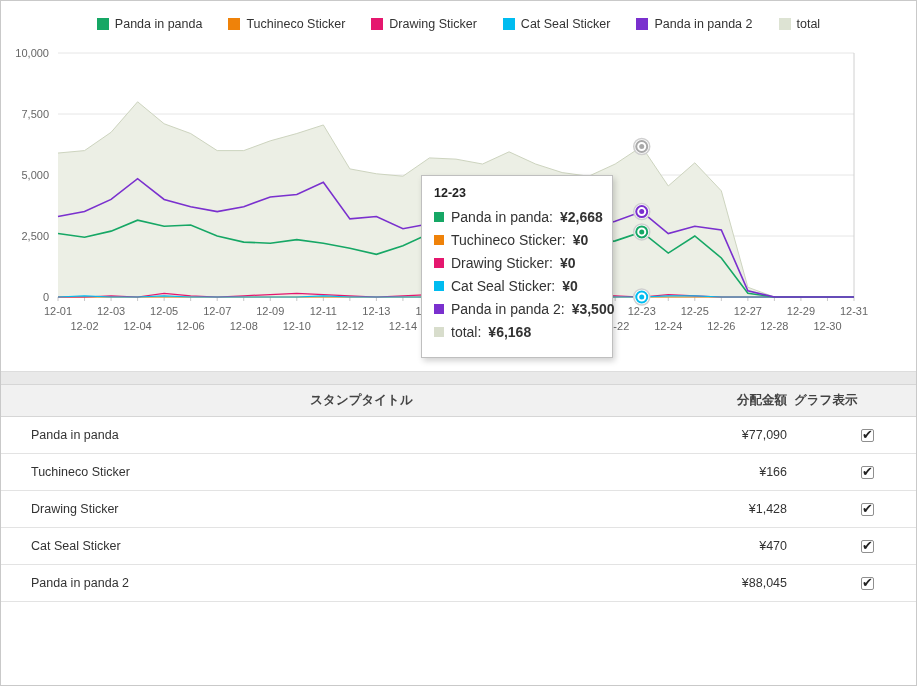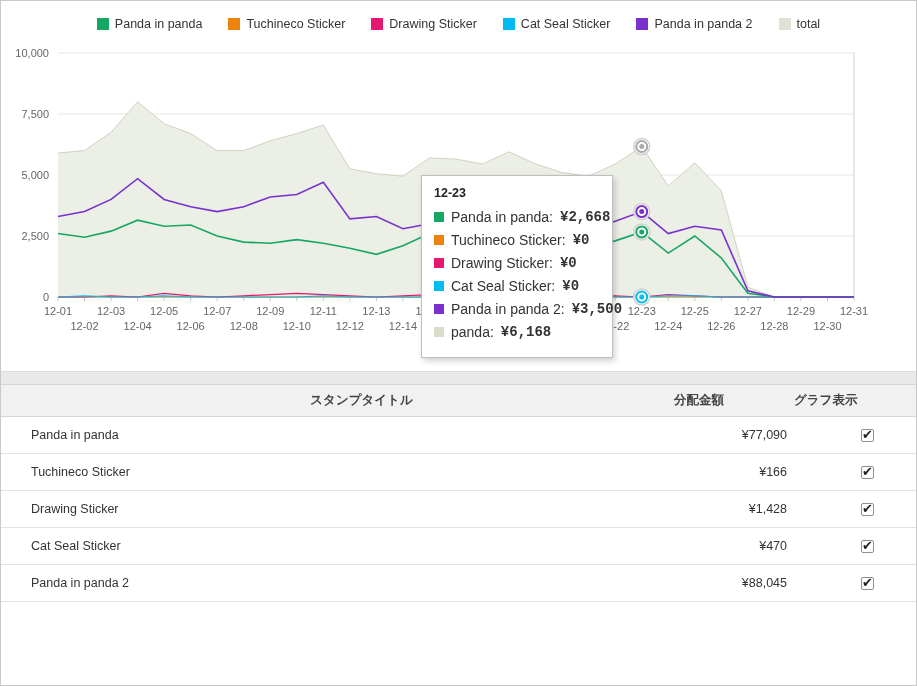--- a/index.html
+++ b/index.html
@@ -38,31 +38,31 @@
   
   .tooltip {
     position:absolute; left:420px; top:174px; width:192px;
     background:#fff; border:1px solid #bfbfbf;
     box-shadow:2px 3px 6px rgba(0,0,0,0.18);
     padding:10px 12px; z-index:5;
   }
   .tooltip-title { font-size:12.5px; font-weight:bold; margin-bottom:9px; color:#222; }
   .tooltip-row { display:flex; align-items:center; gap:7px; margin:7px 0; font-size:14px; white-space:nowrap; }
   .tooltip-swatch { width:10px; height:10px; flex:0 0 10px; display:inline-block; }
-  .tooltip-value { font-weight:bold;font-family:Liberation Mono, monospace; }
+  .tooltip-value { font-weight:bold; }
   
   .spacer { height:13px; background:#e9e9e9; border-top:1px solid #ddd; }
   
   table.sticker-table { width:100%; border-collapse:collapse; background:#fff; }
   table.sticker-table th {
     background:#f1f1f1; height:32px; font-size:12.5px; font-weight:bold; color:#444;
     border-top:1px solid #d6d6d6; border-bottom:1px solid #d6d6d6; white-space:nowrap;
   }
   th.col-title { text-align:center; padding-left:50px; }
-  th.col-amount { text-align:left; padding-right:6px; }
+  th.col-amount { text-align:right; padding-right:6px; }
   th.col-graph { text-align:left; padding-right:40px; }
   table.sticker-table td {
     height:37px; font-size:12.5px; color:#333;
     border-bottom:1px solid #e3e3e3; white-space:nowrap;
   }
   td.cell-title { padding-left:30px; text-align:left; }
   td.cell-amount { text-align:right; padding-right:6px; }
   td.cell-graph { text-align:right; padding-right:42px; }
   .cb {
     display:inline-block; width:13px; height:13px;
@@ -226,21 +226,21 @@
             <span>Cat Seal Sticker: </span>
             <span class="tooltip-value">¥0</span>
           </div>
           <div class="tooltip-row">
             <span class="tooltip-swatch" style="background: rgb(122, 48, 206);"></span>
             <span>Panda in panda 2: </span>
             <span class="tooltip-value">¥3,500</span>
           </div>
           <div class="tooltip-row">
             <span class="tooltip-swatch" style="background: rgb(216, 221, 204);"></span>
-            <span>panda: </span>
+            <span>total: </span>
             <span class="tooltip-value">¥6,168</span>
           </div>
         </div>
     </div>
   </div>
 
   <div class="spacer"></div>
 
   <table class="sticker-table">
     <colgroup>

